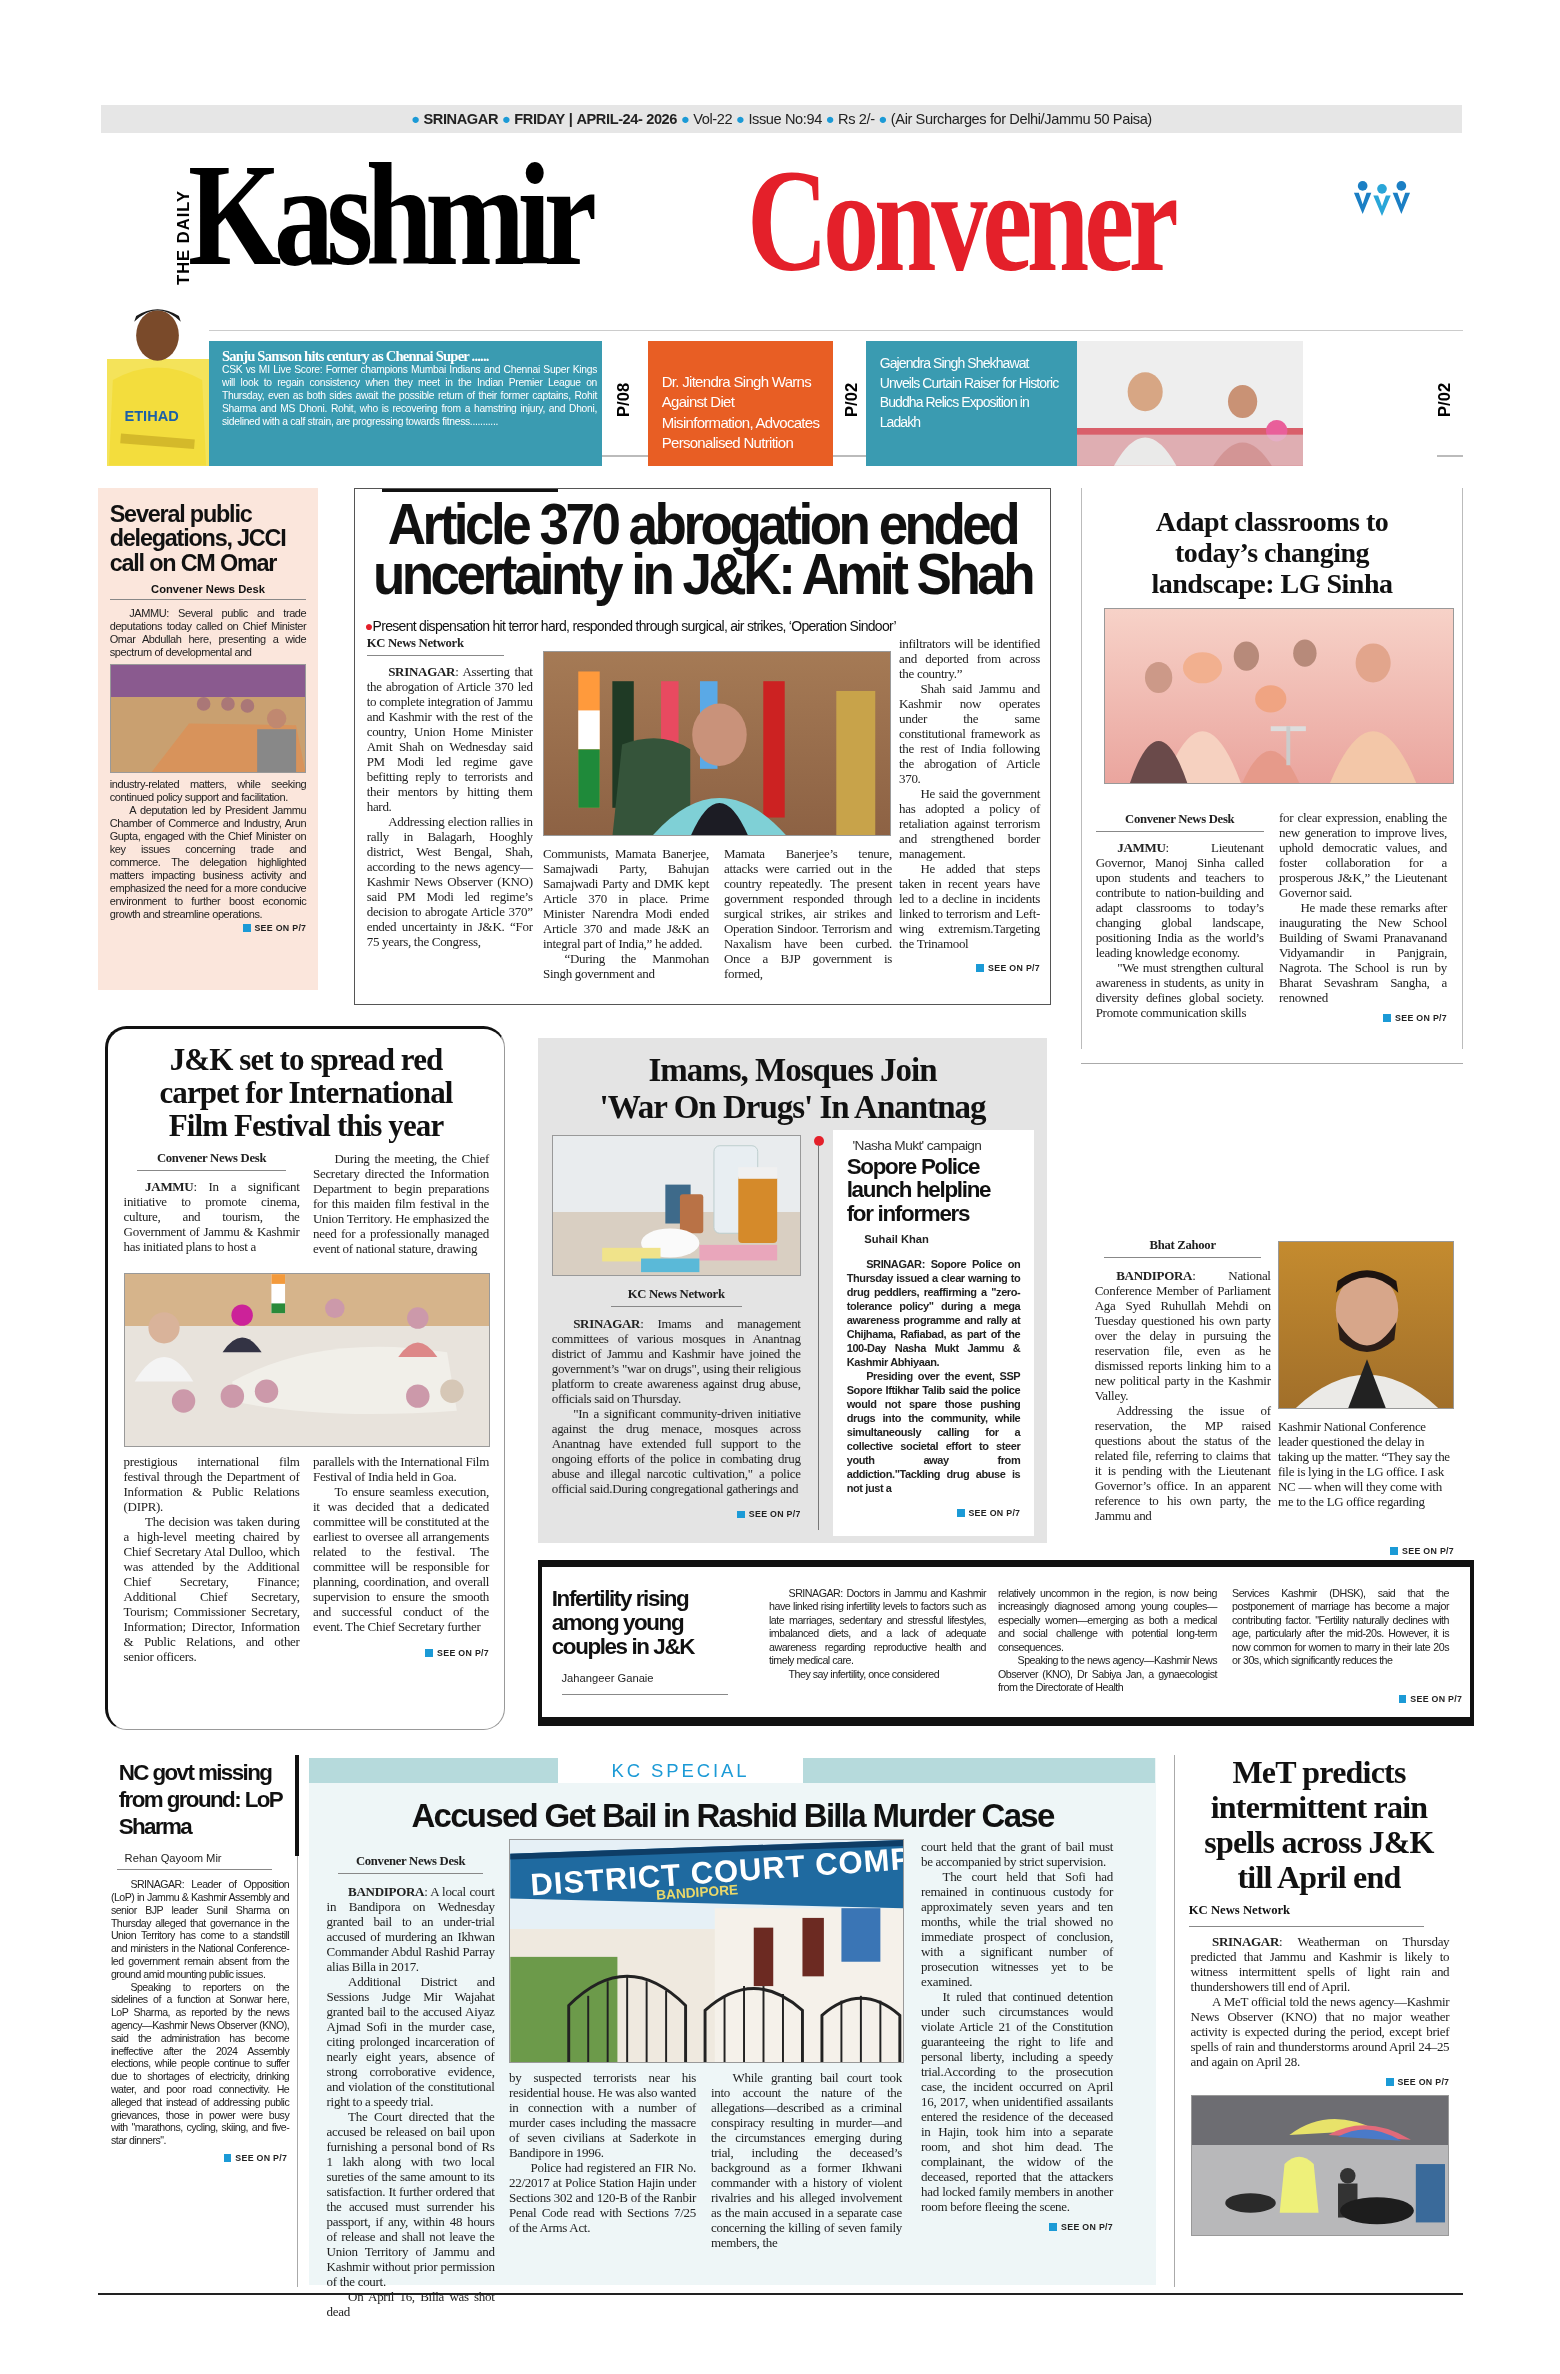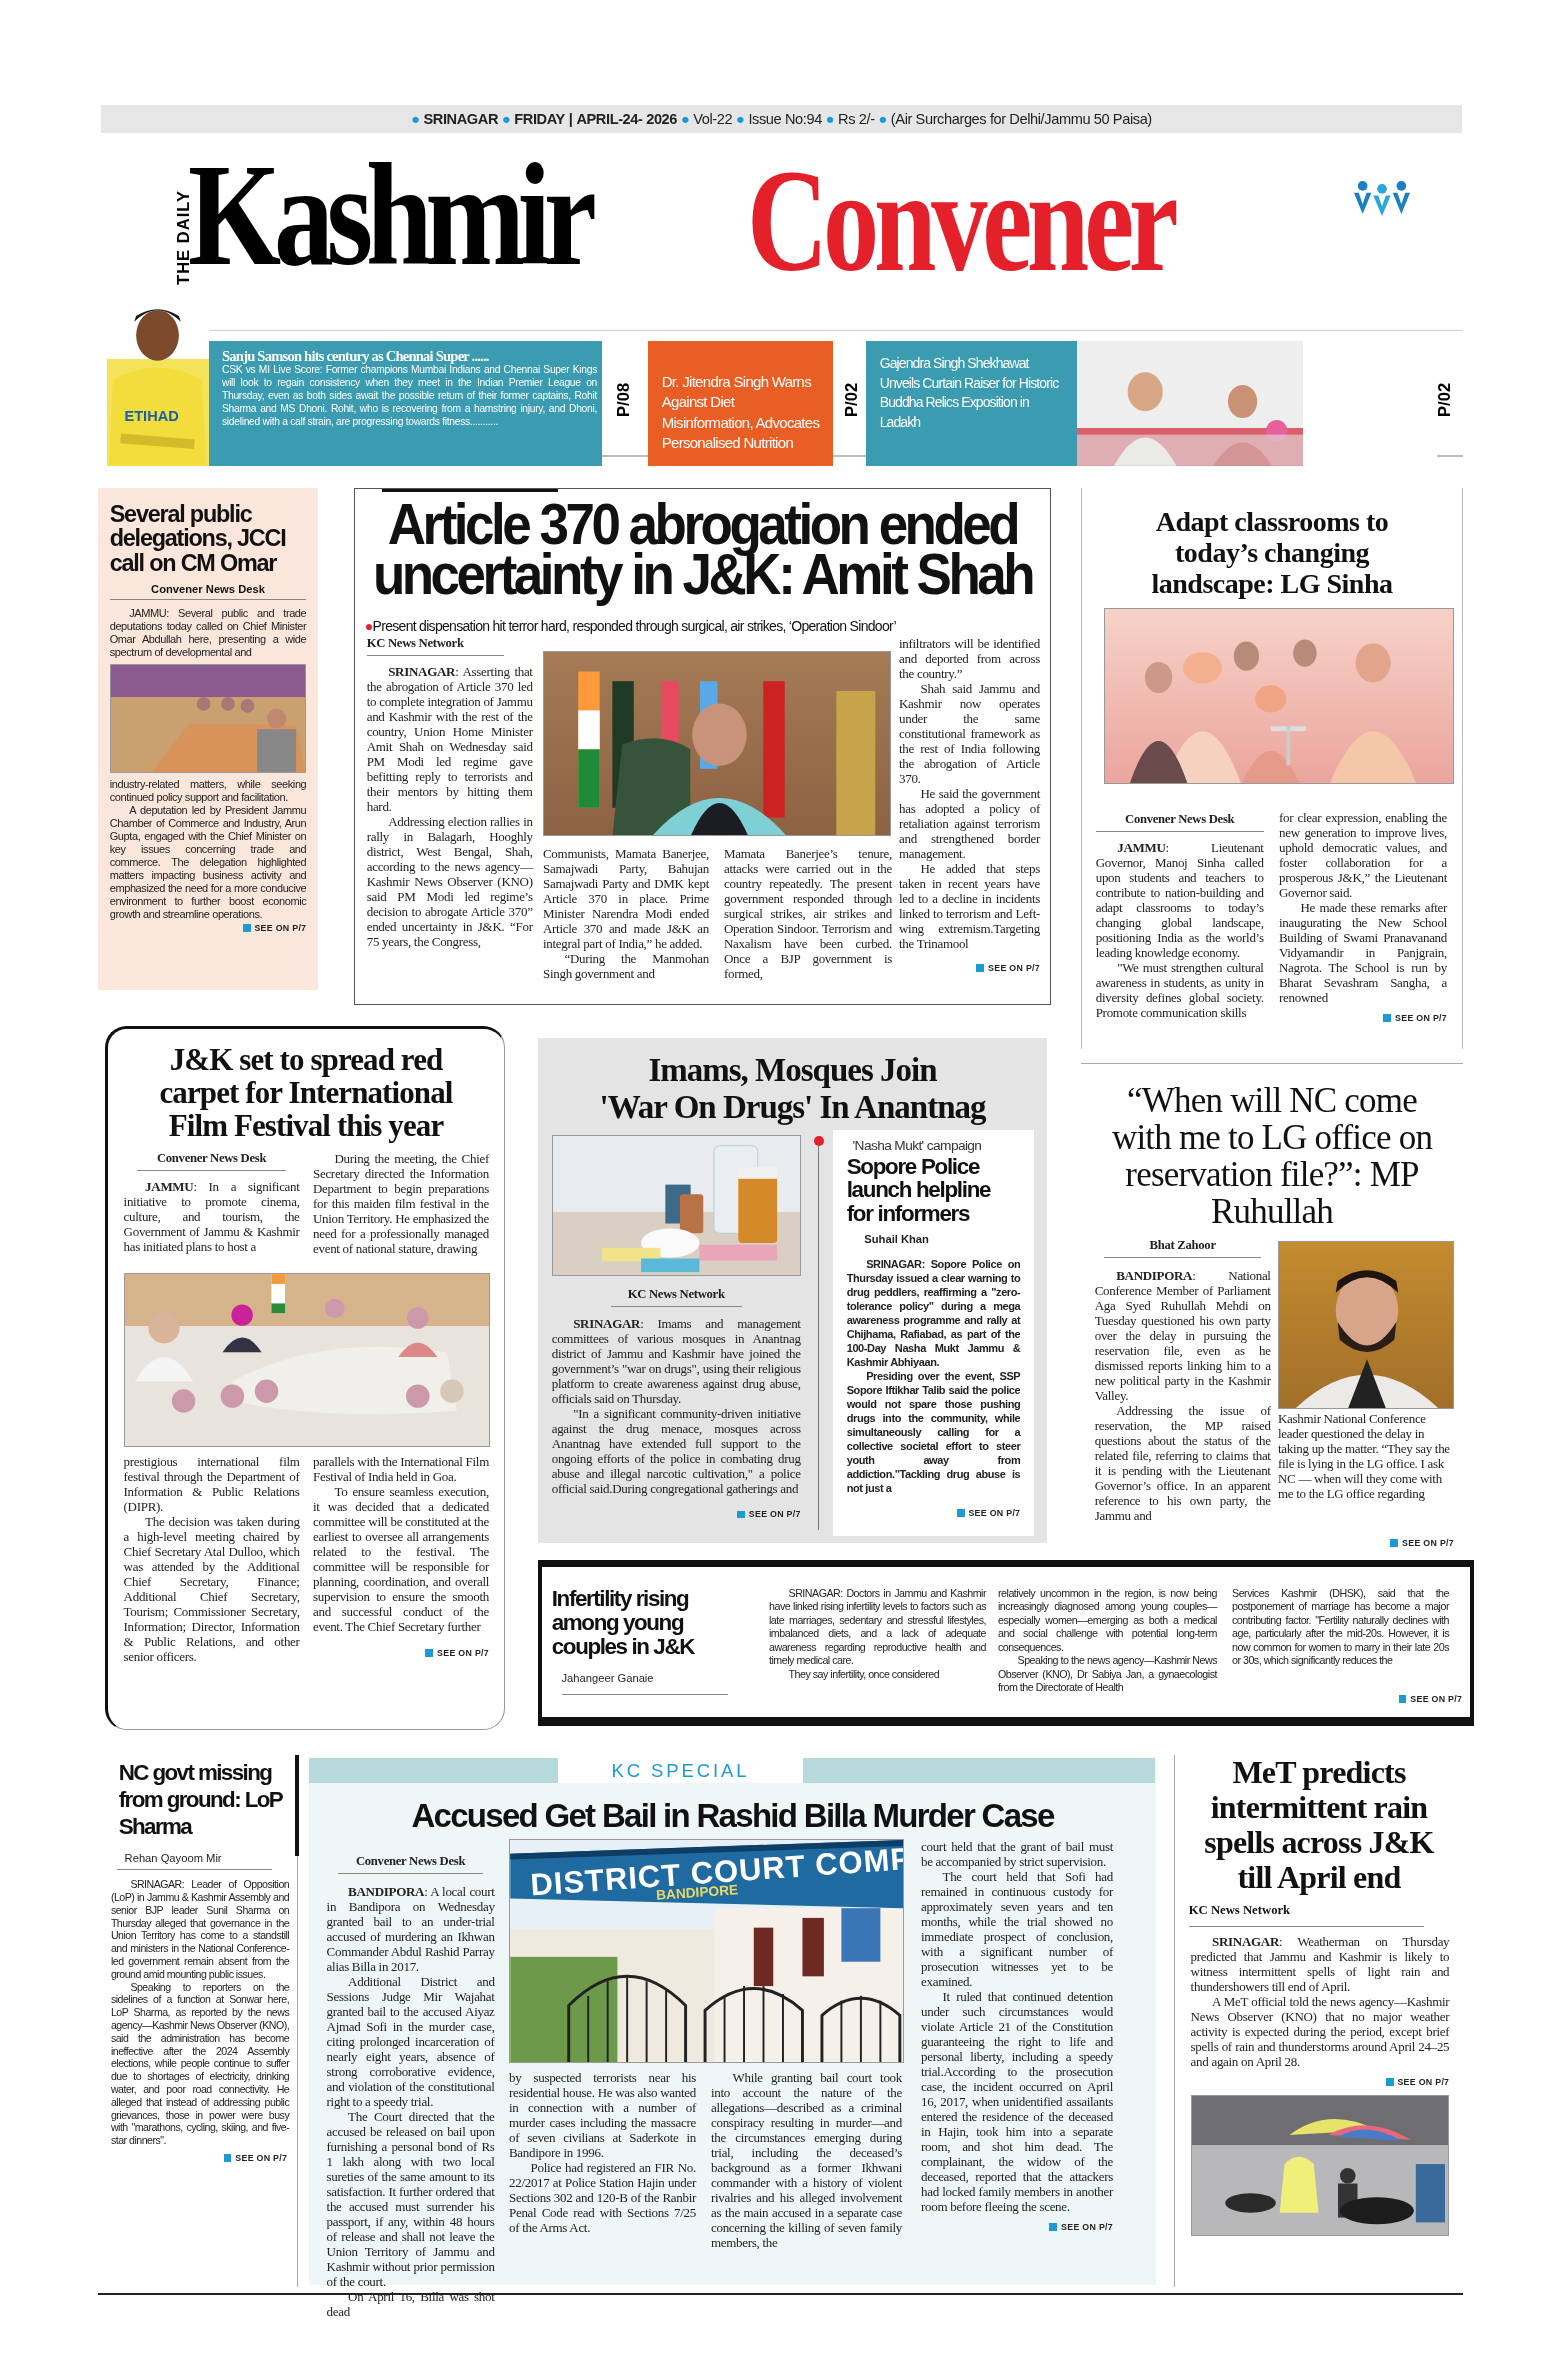--- a/index.html
+++ b/index.html
@@ -265,36 +265,35 @@
     <div style="font-family:'Liberation Sans',sans-serif;font-weight:700;font-size:11.2px;margin:7.8px 0 11.7px 17.6px;color:#222;">Suhail Khan</div>
     <div class="sans-body" style="font-size:11px;line-height:14px;font-weight:700;color:#222;">
       <p>SRINAGAR: Sopore Police on Thursday issued a clear warning to drug peddlers, reaffirming a "zero-tolerance policy" during a mega awareness programme and rally at Chijhama, Rafiabad, as part of the 100-Day Nasha Mukt Jammu &amp; Kashmir Abhiyaan.</p>
       <p>Presiding over the event, SSP Sopore Iftikhar Talib  said the police would not spare those pushing drugs into the community, while simultaneously calling for a collective societal effort to steer youth away from addiction."Tackling drug abuse is not just a</p>
     </div>
     <div class="see" style="margin-top:13.7px;"><span class="sq"></span><span>SEE ON P/7</span></div>
   </div>
 </div>
 
 <div class="abs" style="left:1081px;top:1063px;width:382px;height:488px;border-top:1px solid #aaa;">
-  <div class="hl-serif" style="margin:17.6px 29px 0;font-size:35px;line-height:37px;font-weight:400;letter-spacing:-0.8px;">“When will NC come with me to LG office on reservation file?”: MP Ruhullah</div>
   <div class="abs body-text" style="left:13.7px;top:174px;width:176px;">
     <div class="byline" style="margin:0 9.8px 9.8px;">Bhat Zahoor</div>
     <p><b>BANDIPORA</b><span>: National Conference Member of Parliament Aga Syed Ruhullah Mehdi on Tuesday questioned his own party over the delay in pursuing the reservation file, even as he dismissed reports linking him to a new political party in the Kashmir Valley.</span></p>
     <p>Addressing the issue of reservation, the MP raised questions about the status of the related file, referring to claims that it is pending with the Lieutenant Governor’s office. In an apparent reference to his own party, the Jammu and</p>
   </div>
   <div class="abs photo" style="left:197px;top:177px;width:176px;height:168px;background:linear-gradient(180deg,#c48b2f 0%,#a16f2a 100%);">
     <svg width="176" height="168" viewBox="0 0 180 172">
       <ellipse cx="90" cy="70" rx="32" ry="38" fill="#d7a68a"></ellipse>
       <path d="M60 82 Q90 130 120 82 L118 100 Q90 125 62 100Z" fill="#2b1d17"></path>
       <path d="M58 52 Q90 20 122 52 L120 40 Q90 18 60 40Z" fill="#1e1410"></path>
       <path d="M15 172 Q90 100 165 172Z" fill="#ebeae7"></path>
       <path d="M70 172 L90 120 L110 172Z" fill="#222"></path>
     </svg>
   </div>
-  <div class="abs body-text" style="left:197px;top:347px;width:176px;">
+  <div class="abs body-text" style="left:197px;top:355px;width:176px;">
     <div style="text-align:left;">Kashmir National Conference leader questioned the delay in taking up the matter. “They say the file is lying in the LG office. I ask NC — when will they come with me to the LG office regarding</div>
     <div class="see" style="margin-top:35px;"><span class="sq"></span><span>SEE ON P/7</span></div>
   </div>
 </div>
 
 <div class="abs" style="left:538px;top:1560px;width:936px;height:166px;border:4.9px solid #111;border-top-width:7.8px;border-bottom-width:9.8px;background:#fff;">
   <div class="abs hl-sans" style="left:9.8px;top:19.5px;width:176px;font-size:22.4px;line-height:24.4px;letter-spacing:-1.4px;">Infertility rising among young couples in J&amp;K</div>
   <div class="abs" style="left:19.5px;top:105px;width:166px;padding-bottom:9.8px;border-bottom:1px solid #888;font-family:'Liberation Sans',sans-serif;font-size:11.2px;color:#222;">Jahangeer Ganaie</div>
   <div class="abs sans-body" style="left:227px;top:19.5px;width:217px;font-size:10.7px;line-height:13.5px;letter-spacing:-0.5px;">
     <p>SRINAGAR: Doctors in Jammu and Kashmir have linked rising infertility levels to factors such as late marriages, sedentary and stressful lifestyles, imbalanced diets, and a lack of adequate awareness regarding reproductive health and timely medical care.</p>

